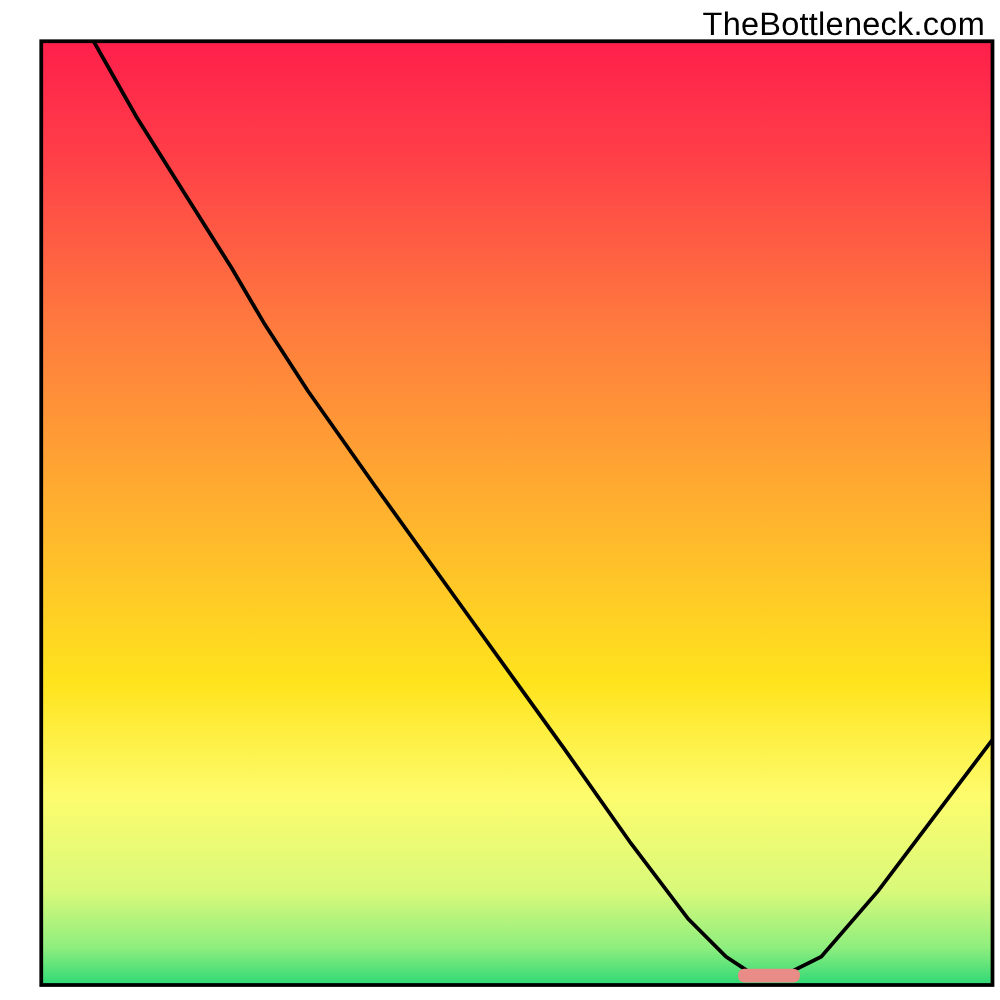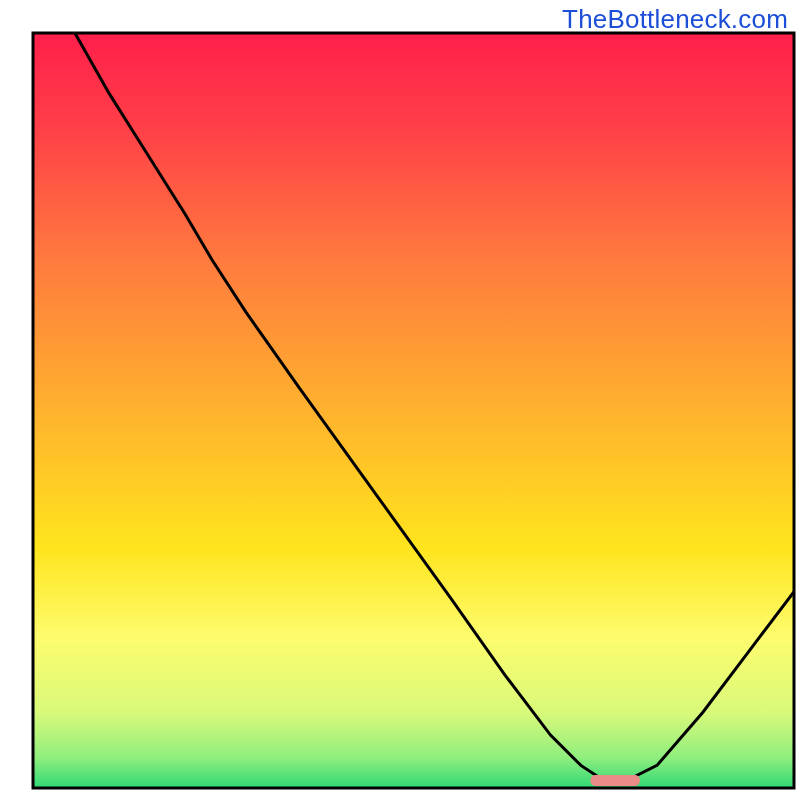--- a/index.html
+++ b/index.html
@@ -14,21 +14,21 @@
     position: relative;
     width: 800px;
     height: 800px;
   }
   .watermark {
     position: absolute;
     top: 4px;
     right: 12px;
     font-size: 26px;
     font-weight: 500;
-    color: #1d4ed8;
+    color: #000000;
     letter-spacing: 0.2px;
   }
   svg {
     display: block;
   }
 </style>
 </head>
 <body>
 
 <div class="stage">

